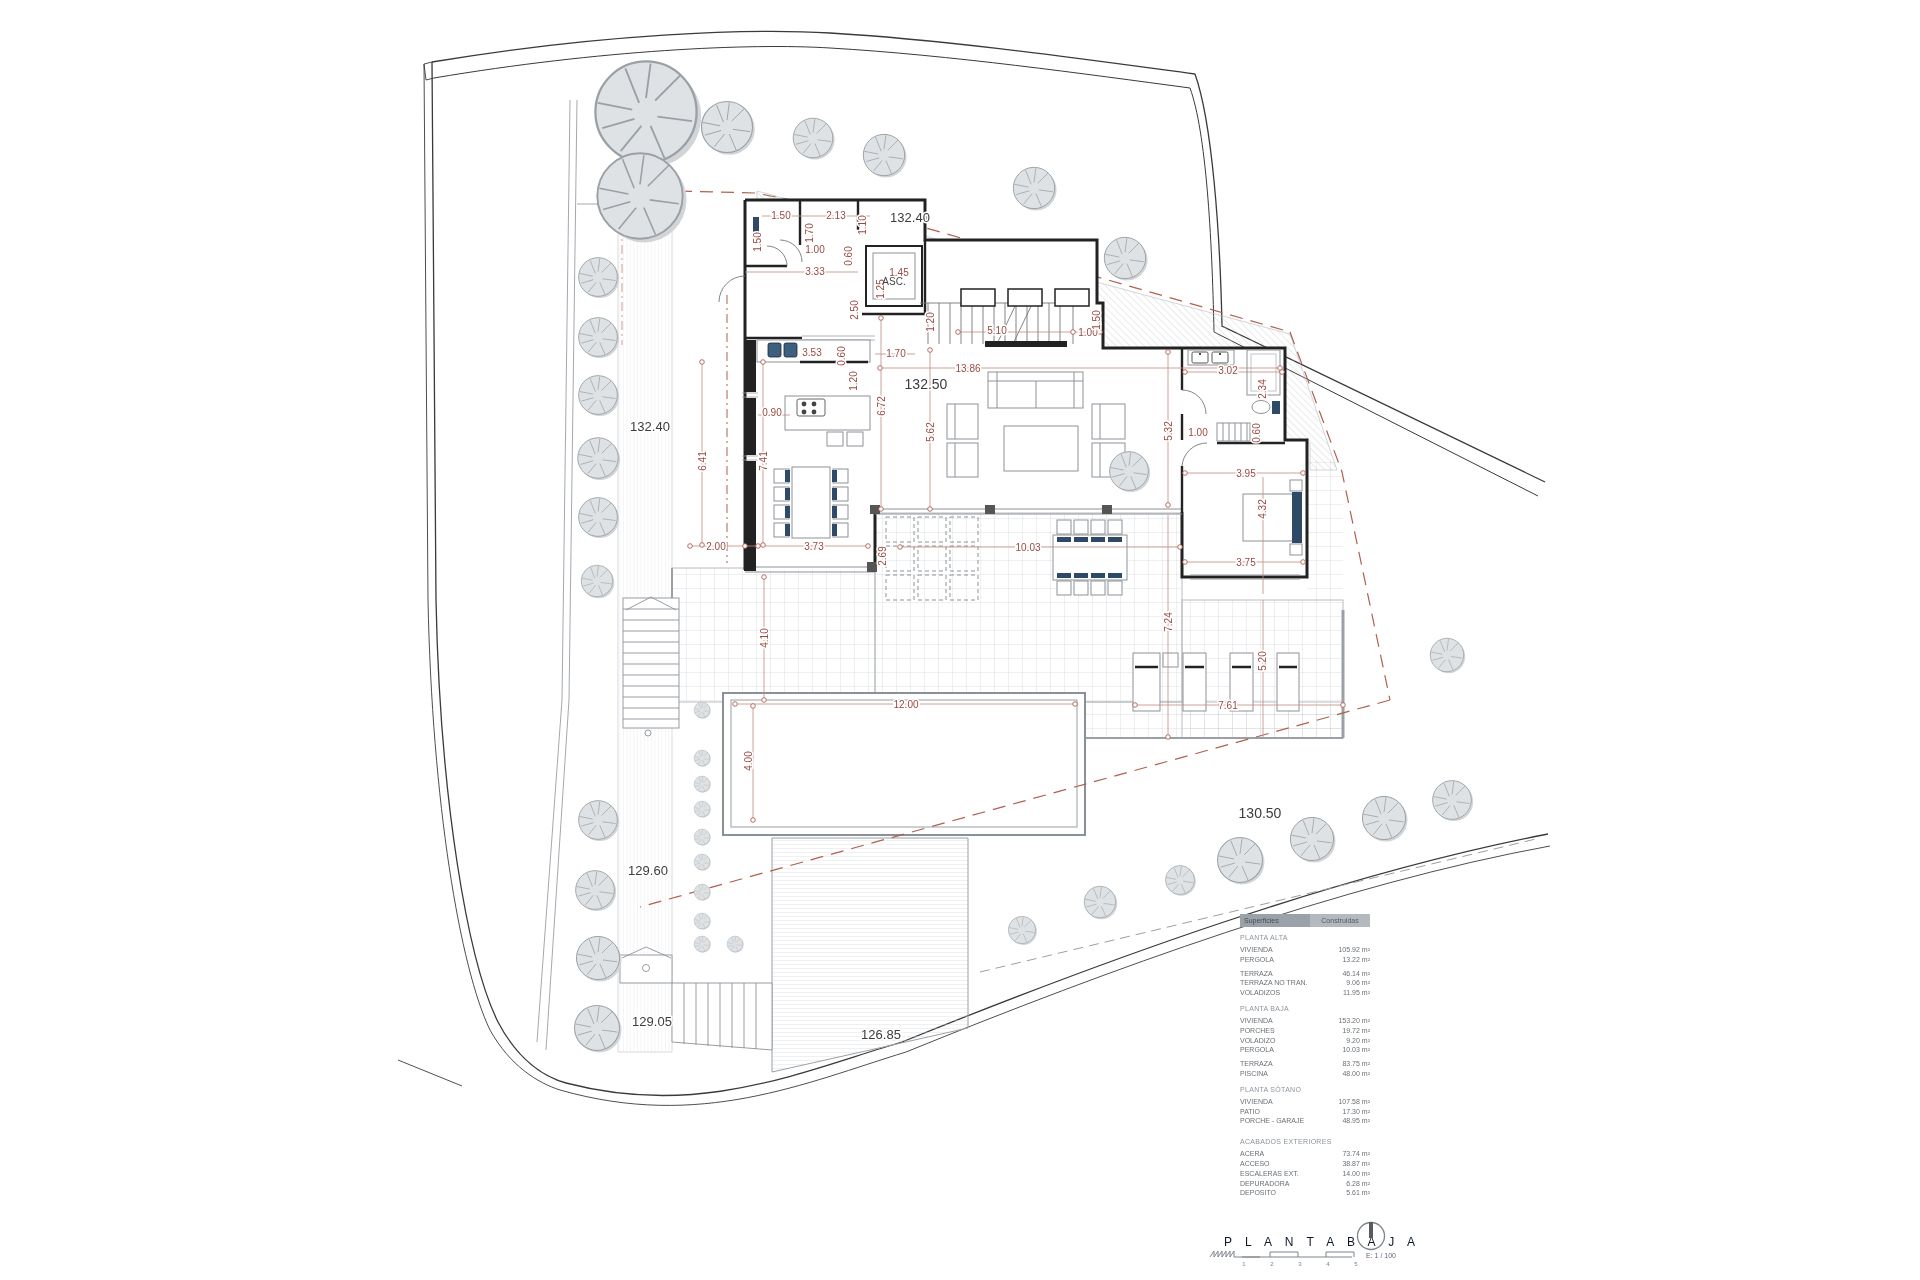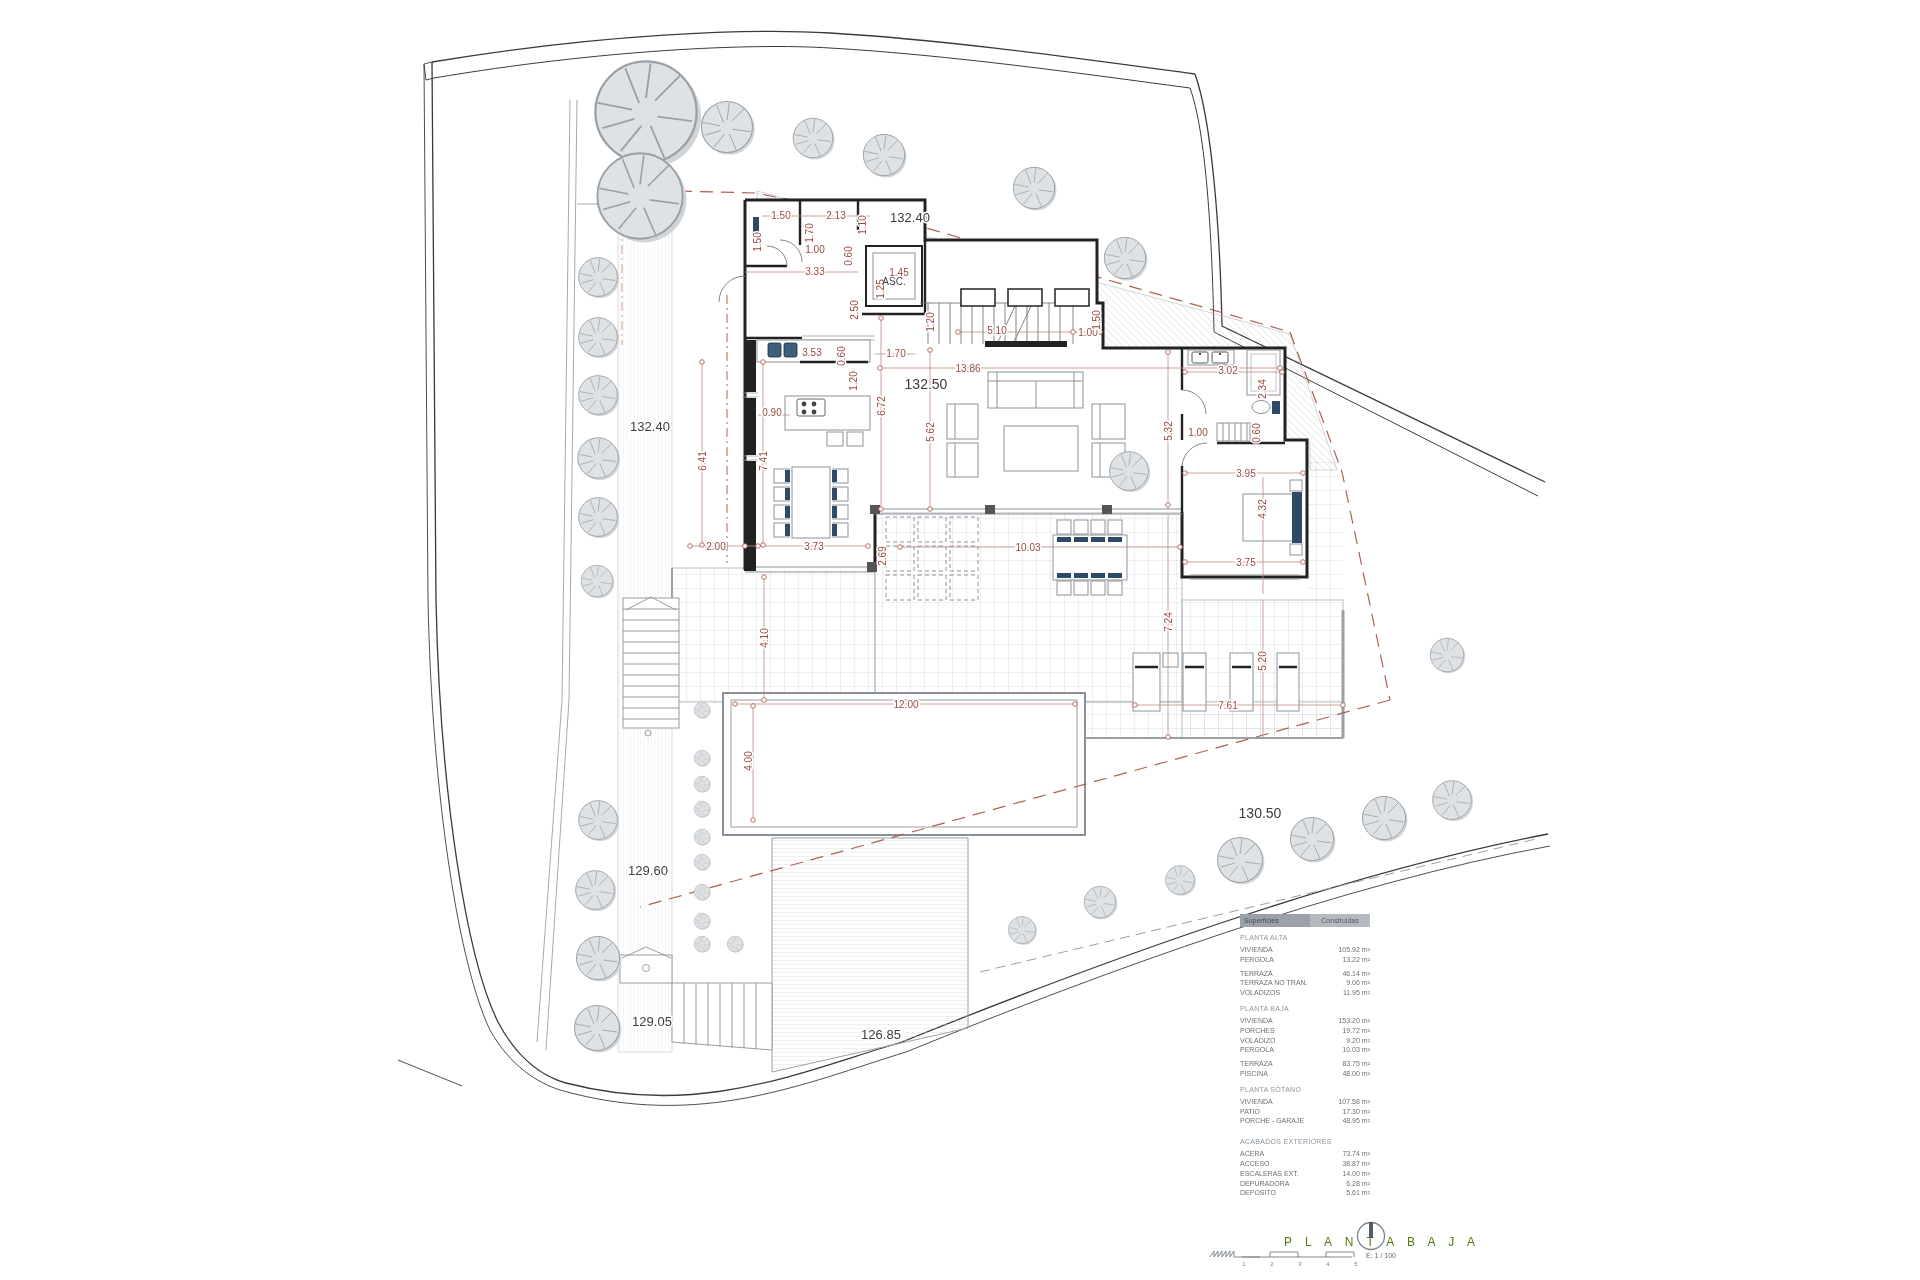--- a/index.html
+++ b/index.html
@@ -14,21 +14,21 @@
   
   .areas{position:absolute;left:1240px;top:914px;width:130px;font-size:7px;color:#6a6f75;}
   .areas .hdr{display:flex;height:13px;line-height:13px;margin-bottom:6px;}
   .areas .hdr .c1{flex:1.1;background:#9ba1a8;color:#474d55;padding-left:4px;}
   .areas .hdr .c2{flex:1;background:#b3b9bf;color:#555b62;text-align:center;}
   .areas .sec-title{color:#8b959d;margin:7px 0 4px 0;letter-spacing:.3px;}
   .areas .row{display:flex;justify-content:space-between;line-height:9.8px;}
   .areas .row .v{text-align:right;}
   .gap{margin-top:4px;}
   
-  .plan-title{position:absolute;left:1284px;top:1235px;font-size:12px;letter-spacing:5px;color:#4d7c0f;}
+  .plan-title{position:absolute;left:1224px;top:1235px;font-size:12px;letter-spacing:5px;color:#0f172a;}
   .scale-label{position:absolute;left:1366px;top:1252px;font-size:7px;color:#667;}
   .north{position:absolute;left:1354px;top:1219px;}
   .sbar{position:absolute;left:1206px;top:1247px;}
 </style>
 </head>
 <body>
 
 <div class="page">
 
 <svg class="plan-svg" width="1920" height="1280" viewBox="0 0 1920 1280">

